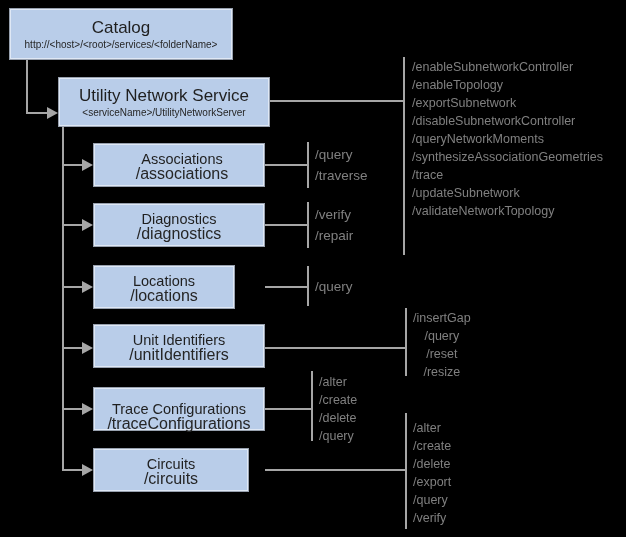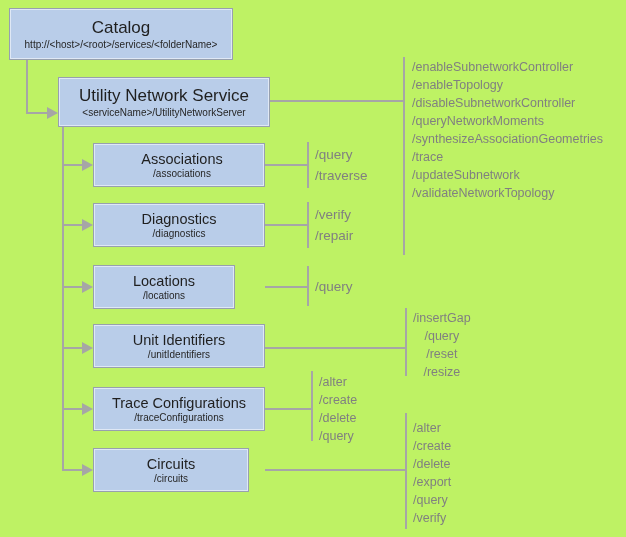--- a/index.html
+++ b/index.html
@@ -1,31 +1,31 @@
 <!DOCTYPE html>
 <html><head>
 <meta charset="utf-8">
 <style>
   html,body{margin:0;padding:0;background:#ffffff;}
   .canvas{
-    position:relative;width:626px;height:537px;background:#bef264;
+    position:relative;width:626px;height:537px;background:#000000;
     font-family:"Liberation Sans",sans-serif;overflow:hidden;
   }
   .node{
     position:absolute;background:#b9cde9;border:1px solid #97a0ae;
     box-shadow:inset 0 0 0 1px rgba(255,255,255,0.55);
     display:flex;flex-direction:column;align-items:center;justify-content:center;
     text-align:center;box-sizing:border-box;
   }
   .node-title{color:#1f1f1f;}
   .node-sub{color:#262626;}
   .t-big{font-size:17px;line-height:20px;}
   .t-mid{font-size:14.5px;line-height:17px;}
   .s-big{font-size:10px;line-height:13px;}
-  .s-mid{font-size:10px;line-height:12px;}
+  .s-mid{font-size:16px;line-height:12px;}
   .h-line{position:absolute;height:2px;background:#a6a6a6;}
   .v-line{position:absolute;width:2px;background:#a6a6a6;}
   .arrow-right{
     position:absolute;width:0;height:0;
     border-top:6px solid transparent;border-bottom:6px solid transparent;
     border-left:11px solid #a6a6a6;
   }
   .ops{position:absolute;color:#808080;white-space:nowrap;}
   .lh18{font-size:12.5px;line-height:18px;}
   .lh21{font-size:13.5px;line-height:21px;}
@@ -54,21 +54,21 @@
     <div class="node-sub s-mid">/diagnostics</div>
   </div>
   <div class="node" style="left:93px;top:265px;width:142px;height:44px;">
     <div class="node-title t-mid">Locations</div>
     <div class="node-sub s-mid">/locations</div>
   </div>
   <div class="node" style="left:93px;top:324px;width:172px;height:44px;">
     <div class="node-title t-mid">Unit Identifiers</div>
     <div class="node-sub s-mid">/unitIdentifiers</div>
   </div>
-  <div class="node" style="left:93px;top:387px;width:172px;height:44px;">
+  <div class="node" style="left:93px;top:387px;width:172px;height:44px;justify-content:flex-end;">
     <div class="node-title t-mid">Trace Configurations</div>
     <div class="node-sub s-mid">/traceConfigurations</div>
   </div>
   <div class="node" style="left:93px;top:448px;width:156px;height:44px;">
     <div class="node-title t-mid">Circuits</div>
     <div class="node-sub s-mid">/circuits</div>
   </div>
 
   <div class="v-line" style="left:26px;top:60px;height:53px;"></div>
   <div class="h-line" style="left:26px;top:112px;width:21px;"></div>
@@ -86,20 +86,21 @@
   <div class="h-line" style="left:62px;top:408px;width:20px;"></div>
   <div class="arrow-right" style="left:82px;top:403px;"></div>
   <div class="h-line" style="left:62px;top:469px;width:20px;"></div>
   <div class="arrow-right" style="left:82px;top:464px;"></div>
 
   <div class="h-line" style="left:270px;top:100px;width:133px;"></div>
   <div class="v-line" style="left:403px;top:57px;height:198px;"></div>
   <div class="ops lh18" style="left:412px;top:58px;">
       <div>/enableSubnetworkController</div>
       <div>/enableTopology</div>
+      <div>/exportSubnetwork</div>
       <div>/disableSubnetworkController</div>
       <div>/queryNetworkMoments</div>
       <div>/synthesizeAssociationGeometries</div>
       <div>/trace</div>
       <div>/updateSubnetwork</div>
       <div>/validateNetworkTopology</div>
     </div>
 
   <div class="h-line" style="left:265px;top:164px;width:42px;"></div>
   <div class="v-line" style="left:307px;top:142px;height:46px;"></div>

